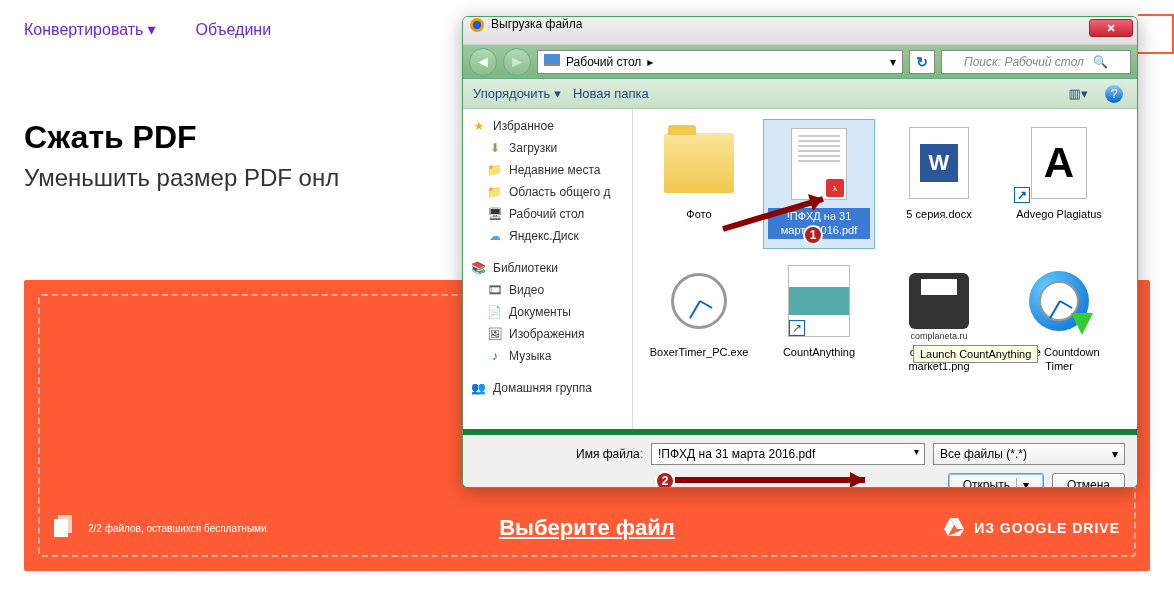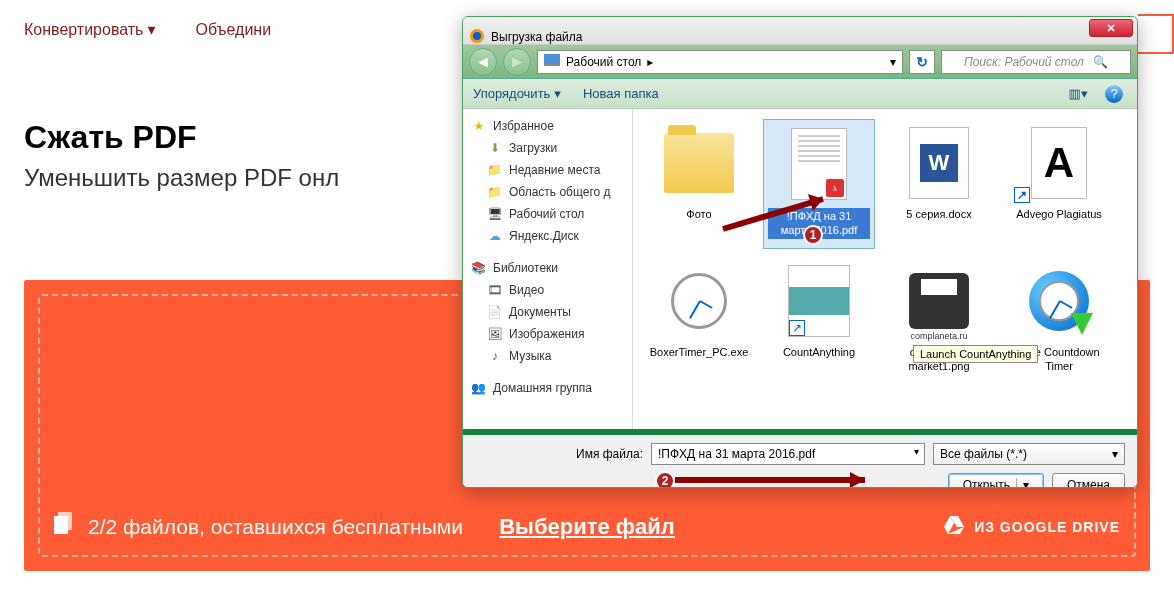--- a/index.html
+++ b/index.html
@@ -1,41 +1,41 @@
 <!DOCTYPE html>
 <html><head>
 <meta charset="utf-8">
 <style>
 *{margin:0;padding:0;box-sizing:border-box;font-family:Arial,sans-serif}
 body{width:1174px;height:601px;background:#fff;position:relative;overflow:hidden}
 .header{display:flex;align-items:center;padding:20px 24px;gap:40px}
 .logo{font-size:26px;font-weight:900;letter-spacing:-1px}
-.nav{display:flex;gap:40px;font-size:16px;color:#7f1d1d}
+.nav{display:flex;gap:40px;font-size:16px;color:#6d28d9}
 .nav-item{display:flex;align-items:center;gap:4px;cursor:pointer}
 .page-title{padding:0 24px;margin-top:60px}
 .page-title h1{font-size:32px;font-weight:600;margin-bottom:8px}
 .page-title p{font-size:24px;color:#333;font-weight:300}
 .dropzone{position:absolute;left:24px;right:24px;top:280px;bottom:30px;background:#ff5c35;border-radius:2px}
 .dropzone-inner{position:absolute;inset:14px;border:2px dashed rgba(255,255,255,0.5);border-radius:4px}
 .dropzone-bottom{position:absolute;bottom:30px;left:30px;right:30px;display:flex;justify-content:space-between;align-items:center;color:#fff}
-.files-left{display:flex;align-items:center;gap:12px;font-size:21px}
+.files-left{display:flex;align-items:center;gap:12px;font-size:10px}
 .choose-file{position:absolute;left:50%;transform:translateX(-50%);font-size:22px;text-decoration:underline;font-weight:600}
 .gdrive{font-size:14px;font-weight:600;letter-spacing:1px;display:flex;align-items:center;gap:10px}
 .dialog{position:absolute;left:462px;top:16px;width:676px;height:472px;background:#fff;border:1px solid #4b9e5f;border-radius:6px;box-shadow:0 4px 20px rgba(0,0,0,0.3);overflow:hidden}
-.titlebar{height:28px;background:linear-gradient(#f0f0f0,#e0e0e0);display:flex;align-items:flex-end;padding:0 6px;border-bottom:1px solid #ccc;position:relative}
+.titlebar{height:28px;background:linear-gradient(#f0f0f0,#e0e0e0);display:flex;align-items:flex-start;padding:0 6px;border-bottom:1px solid #ccc;position:relative}
 .titlebar-icon{width:16px;height:16px;margin-right:6px}
 .titlebar-title{font-size:12px;flex:1}
 .close-btn{position:absolute;right:4px;top:2px;width:44px;height:18px;background:linear-gradient(#e67,#c23);border:1px solid #a22;border-radius:3px;display:flex;align-items:center;justify-content:center;color:#fff;font-size:11px;font-weight:bold}
 .navbar{height:34px;background:linear-gradient(#9dc89d,#7db87d);display:flex;align-items:center;padding:0 6px;gap:6px;border-bottom:1px solid #5a9}
 .nav-btn{width:28px;height:28px;border-radius:50%;background:linear-gradient(#b0d8b0,#8cc08c);border:1px solid #6a9;display:flex;align-items:center;justify-content:center}
 .breadcrumb{flex:1;height:24px;background:#fff;border:1px solid #888;display:flex;align-items:center;padding:0 6px;font-size:12px;gap:6px}
 .refresh-btn{width:26px;height:24px;background:#fff;border:1px solid #888;display:flex;align-items:center;justify-content:center;color:#06c;font-size:14px;font-weight:bold}
 .search-box{width:190px;height:24px;background:#fff;border:1px solid #888;display:flex;align-items:center;padding:0 22px;font-size:12px;color:#888;font-style:italic}
 .search-box .mag{margin-left:auto;color:#06c;font-style:normal}
-.toolbar{height:30px;background:linear-gradient(#ddeedd,#c8e0c8);display:flex;align-items:center;padding:0 10px;gap:22px;font-size:13px;border-bottom:1px solid #aaccaa}
+.toolbar{height:30px;background:linear-gradient(#ddeedd,#c8e0c8);display:flex;align-items:center;padding:0 10px;gap:12px;font-size:13px;border-bottom:1px solid #aaccaa}
 .tool-item{color:#1a4a8a;display:flex;align-items:center;gap:4px;cursor:pointer}
 .tool-right{margin-left:auto;display:flex;gap:10px;align-items:center}
 .tool-icon{width:26px;height:20px;display:flex;align-items:center;justify-content:center;color:#1a4a8a;border:1px solid transparent}
 .body-area{display:flex;height:320px}
 .sidebar{width:170px;border-right:1px solid #ddd;padding:6px 0;font-size:12px;overflow:hidden}
 .side-group{margin-bottom:10px}
 .side-head{display:flex;align-items:center;gap:6px;padding:3px 8px;color:#333}
 .side-item{display:flex;align-items:center;gap:6px;padding:3px 8px 3px 24px;color:#333;cursor:pointer}
 .ico{width:16px;height:16px;display:inline-flex;align-items:center;justify-content:center;font-size:12px}
 .file-grid{flex:1;padding:10px;display:flex;flex-wrap:wrap;gap:8px;align-content:flex-start;position:relative}

